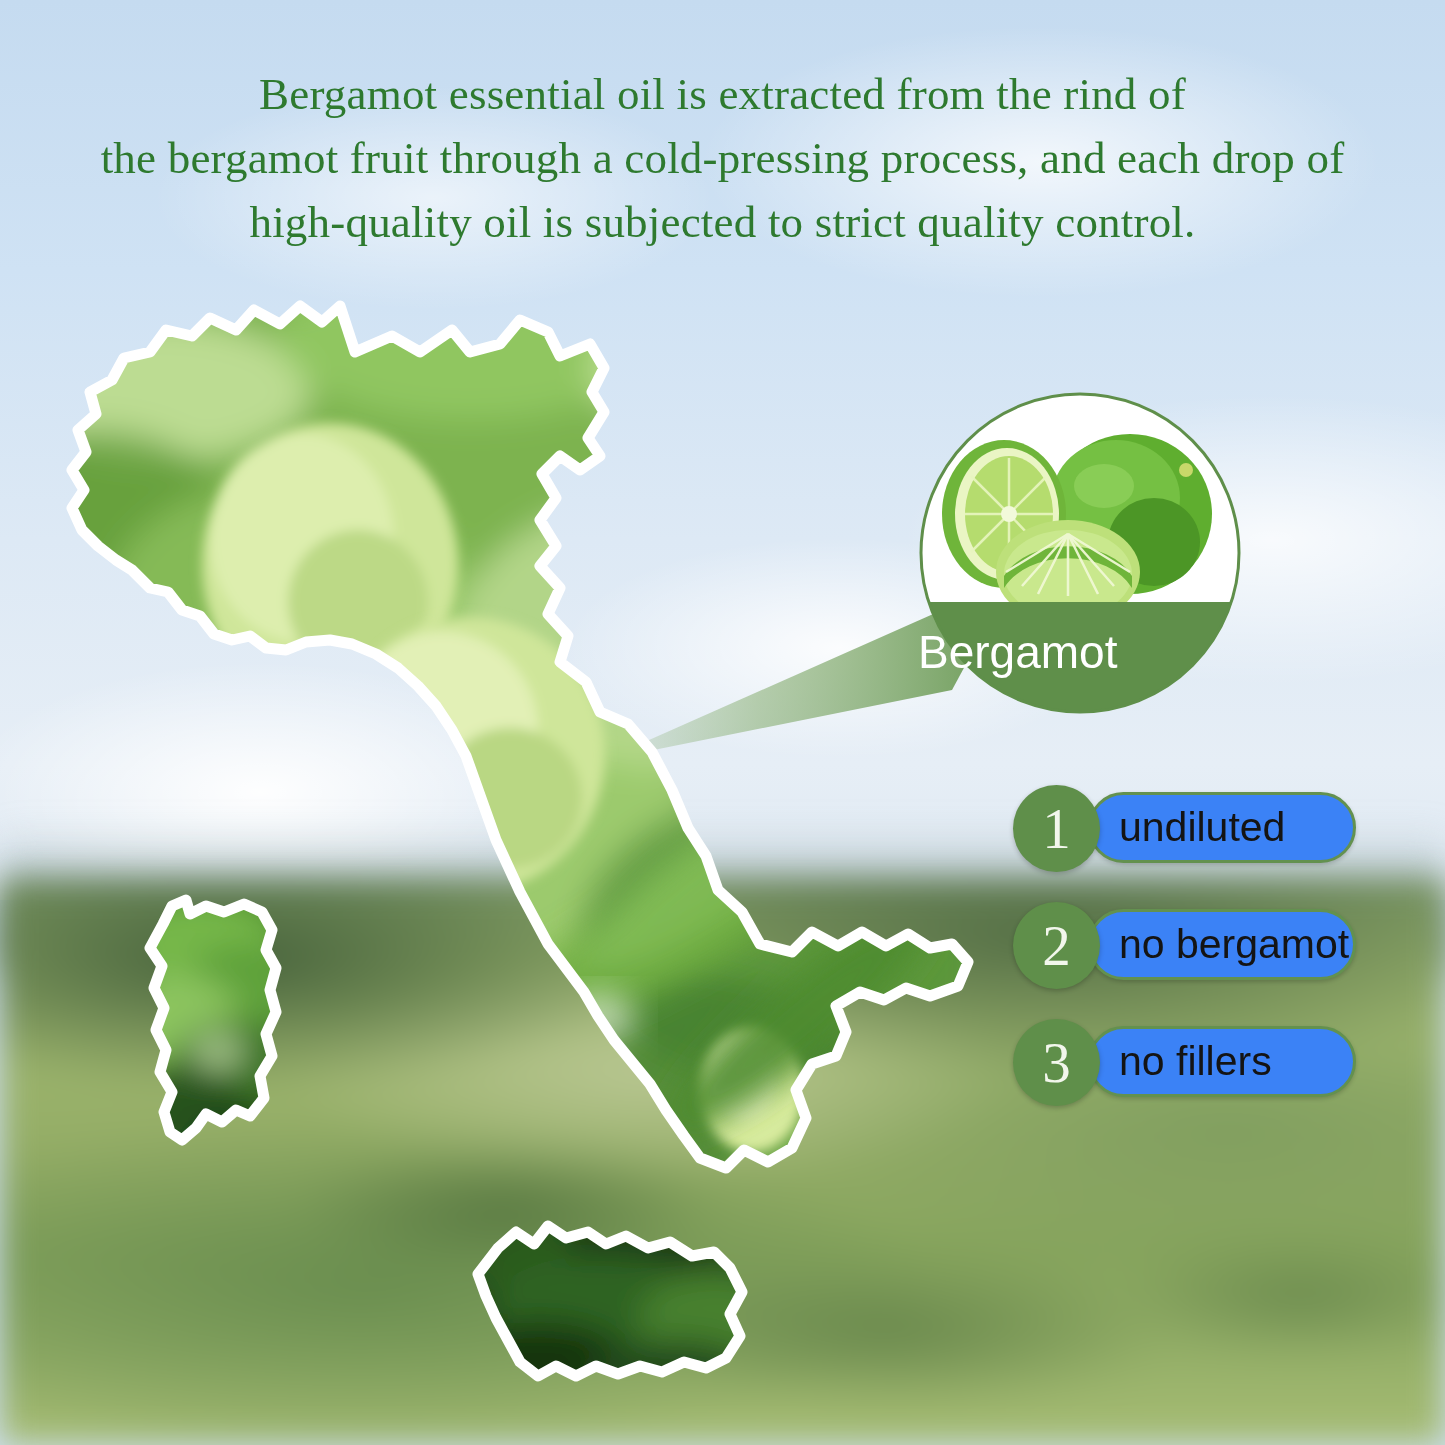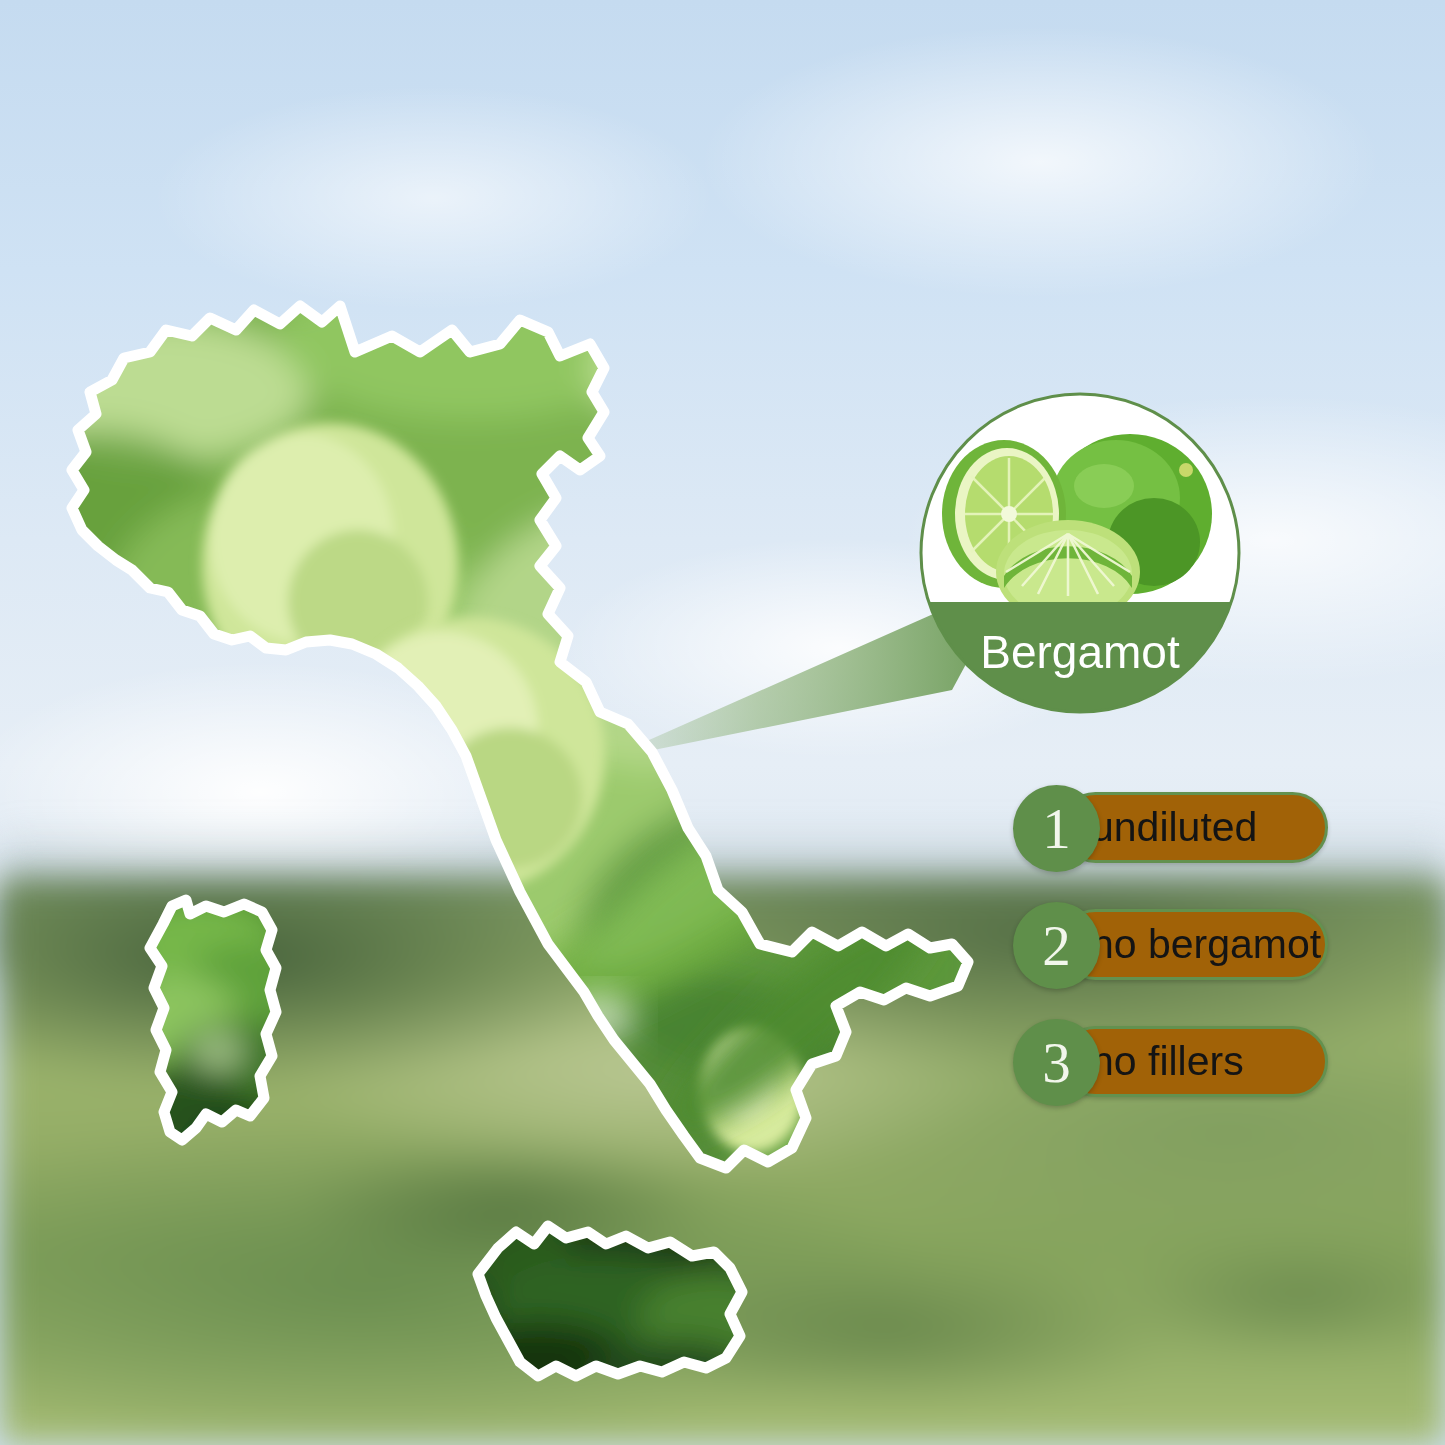--- a/index.html
+++ b/index.html
@@ -64,22 +64,22 @@
   
   .wedge{position:absolute;left:0;top:0;}
 
   
   .circle{
     position:absolute;left:918px;top:382px;width:324px;height:342px;
   }
 
   
   .pill{
-    position:absolute;height:71px;left:1060px;width:268px;
-    background:#a16207;border:3px solid #63914f;border-radius:36px;
+    position:absolute;height:71px;left:1088px;width:268px;
+    background:#3b82f6;border:3px solid #63914f;border-radius:36px;
     box-sizing:border-box;
     display:flex;align-items:center;
     padding-left:28px;
     box-shadow:0 2px 4px rgba(0,0,0,.18);
   }
   .pill-label{
     font-family:"Liberation Sans",sans-serif;
     font-size:41px;color:#141414;line-height:1;
     white-space:nowrap;
   }
@@ -101,20 +101,23 @@
 </style>
 </head>
 <body>
 
 <div class="stage">
 
   <div class="bg-sky"></div>
   <div class="bg-horizon"></div>
   <div class="bg-hills"></div>
 
+  <div class="headline">Bergamot essential oil is extracted from the rind of
+the bergamot fruit through a cold-pressing process, and each drop of
+high-quality oil is subjected to strict quality control.</div>
 
   <svg class="wedge" width="1445" height="1445" viewBox="0 0 1445 1445">
     <defs>
       <linearGradient id="wedgeGrad" x1="0" y1="0" x2="1" y2="0">
         <stop offset="0%" stop-color="#8fb37c" stop-opacity="0.15"></stop>
         <stop offset="38%" stop-color="#8fb37c" stop-opacity="0.62"></stop>
         <stop offset="100%" stop-color="#6b9a55" stop-opacity="1"></stop>
       </linearGradient>
     </defs>
     <path d="M604,760 L1012,579 L952,690 Z" fill="url(#wedgeGrad)"></path>
@@ -295,21 +298,21 @@
             <line x1="150" y1="152" x2="180" y2="212"></line>
             <line x1="150" y1="152" x2="88" y2="190"></line>
             <line x1="150" y1="152" x2="212" y2="190"></line>
           </g>
         </g>
 
         <rect x="0" y="220" width="324" height="130" fill="#5f8f4a"></rect>
       </g>
       <circle cx="162" cy="171" r="159" fill="none" stroke="#5f8f4a" stroke-width="3"></circle>
     </svg>
-    <div style="position:absolute;left:0;top:243px;width:324px;text-align:center;
+    <div style="position:absolute;left:0;top:243px;width:324px;text-align:left;
                 font-family:'Liberation Sans',sans-serif;font-size:46px;color:#ffffff;">Bergamot</div>
   </div>
 
   <div class="row1">
     <div class="pill">
       <span class="pill-label">undiluted</span>
     </div>
     <div class="num">1</div>
   </div>
 

